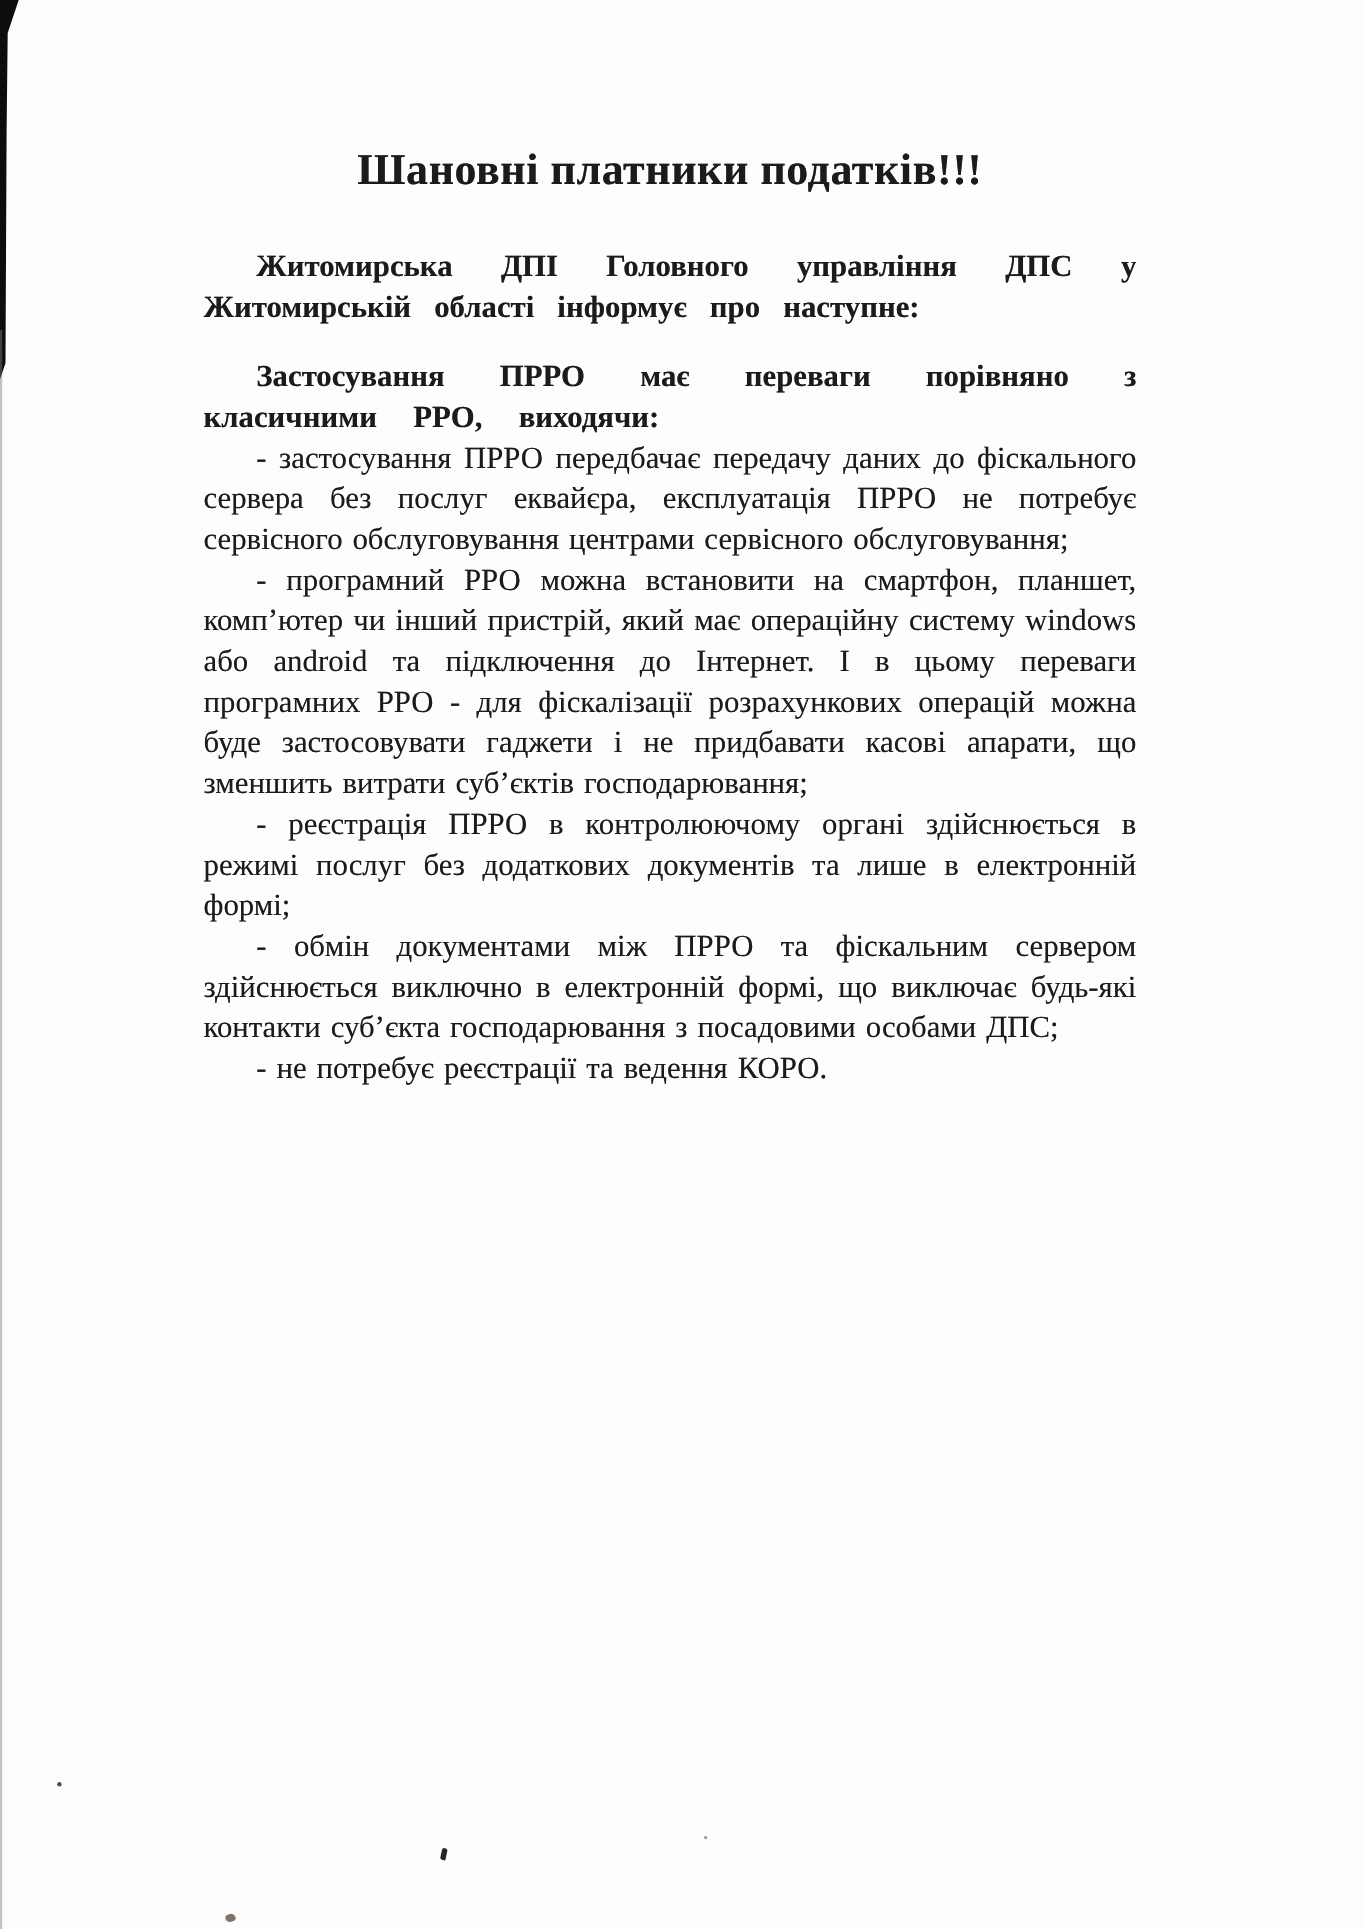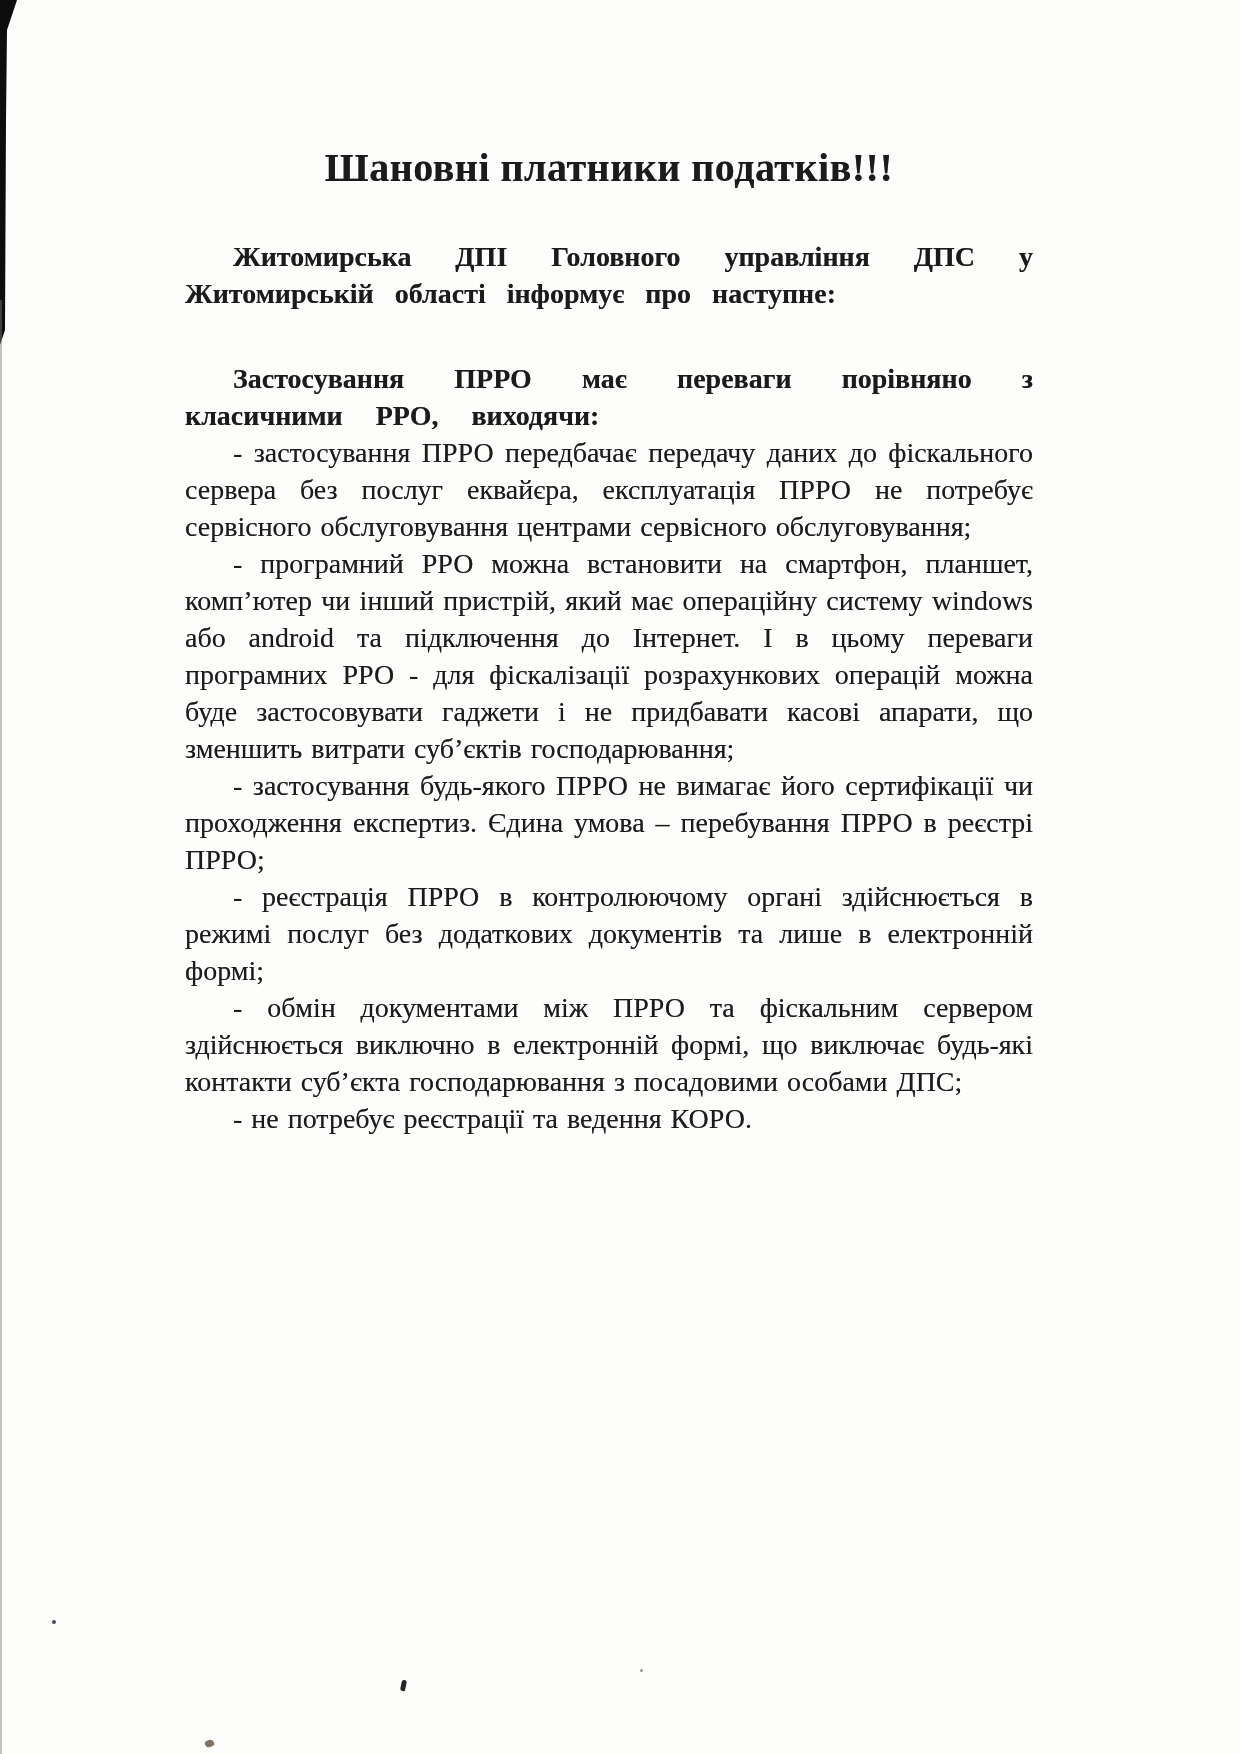--- a/index.html
+++ b/index.html
@@ -51,42 +51,42 @@
   .speck-grey {
     left: 640px; top: 1669px;
     width: 3px; height: 3px;
     background: #999;
   }
 
   
   .doc-content {
     position: absolute;
     left: 185px;
-    top: 144px;
+    top: 130px;
     width: 848px;
   }
   .doc-title {
     margin: 0 0 46px 0;
     font-size: 40px;
     line-height: 48px;
     font-weight: bold;
     text-align: center;
     letter-spacing: 0.5px;
     text-shadow: 0 0 0.6px rgba(0,0,0,0.55);
   }
   .para {
     margin: 0;
     font-size: 28px;
     line-height: 37px;
     text-align: justify;
     text-indent: 48px;
     text-shadow: 0 0 0.5px rgba(0,0,0,0.5);
   }
   .para.bold { font-weight: bold; }
-  .para.intro { margin-bottom: 48px; word-spacing: 14px; }
+  .para.intro { margin-bottom: 26px; word-spacing: 14px; }
   .para.lead  { word-spacing: 26px; }
   .para.lead + .bullets { margin-top: 0; }
   .bullets .para { word-spacing: 2px; }
 </style>
 </head>
 <body>
 
 <div class="scan-page">
 
   <svg class="edge-wedge" viewBox="0 0 20 345" xmlns="http://www.w3.org/2000/svg" aria-hidden="true">
@@ -97,21 +97,20 @@
   <div class="doc-content">
     <h1 class="doc-title">Шановні платники податків!!!</h1>
 
     <p class="para bold intro">Житомирська ДПІ Головного управління ДПС у Житомирській області інформує про наступне:</p>
 
     <p class="para bold lead">Застосування ПРРО має переваги порівняно з класичними РРО, виходячи:</p>
 
     <div class="bullets">
     <p class="para">- застосування ПРРО передбачає передачу даних до фіскального сервера без послуг еквайєра, експлуатація ПРРО не потребує сервісного обслуговування центрами сервісного обслуговування;</p>
         <p class="para">- програмний РРО можна встановити на смартфон, планшет, комп’ютер чи інший пристрій, який має операційну систему windows або android та підключення до Інтернет. І в цьому переваги програмних РРО - для фіскалізації розрахункових операцій можна буде застосовувати гаджети і не придбавати касові апарати, що зменшить витрати суб’єктів господарювання;</p>
-        <p class="para">- застосування будь-якого ПРРО не вимагає його сертифікації чи проходження експертиз. Єдина умова – перебування ПРРО в реєстрі ПРРО;</p>
         <p class="para">- реєстрація ПРРО в контролюючому органі здійснюється в режимі послуг без додаткових документів та лише в електронній формі;</p>
         <p class="para">- обмін документами між ПРРО та фіскальним сервером здійснюється виключно в електронній формі, що виключає будь-які контакти суб’єкта господарювання з посадовими особами ДПС;</p>
         <p class="para">- не потребує реєстрації та ведення КОРО.</p>
       </div>
   </div>
 
   <div class="speck speck-apostrophe"></div>
   <div class="speck speck-brown"></div>
   <div class="speck speck-blue"></div>
   <div class="speck speck-grey"></div>

